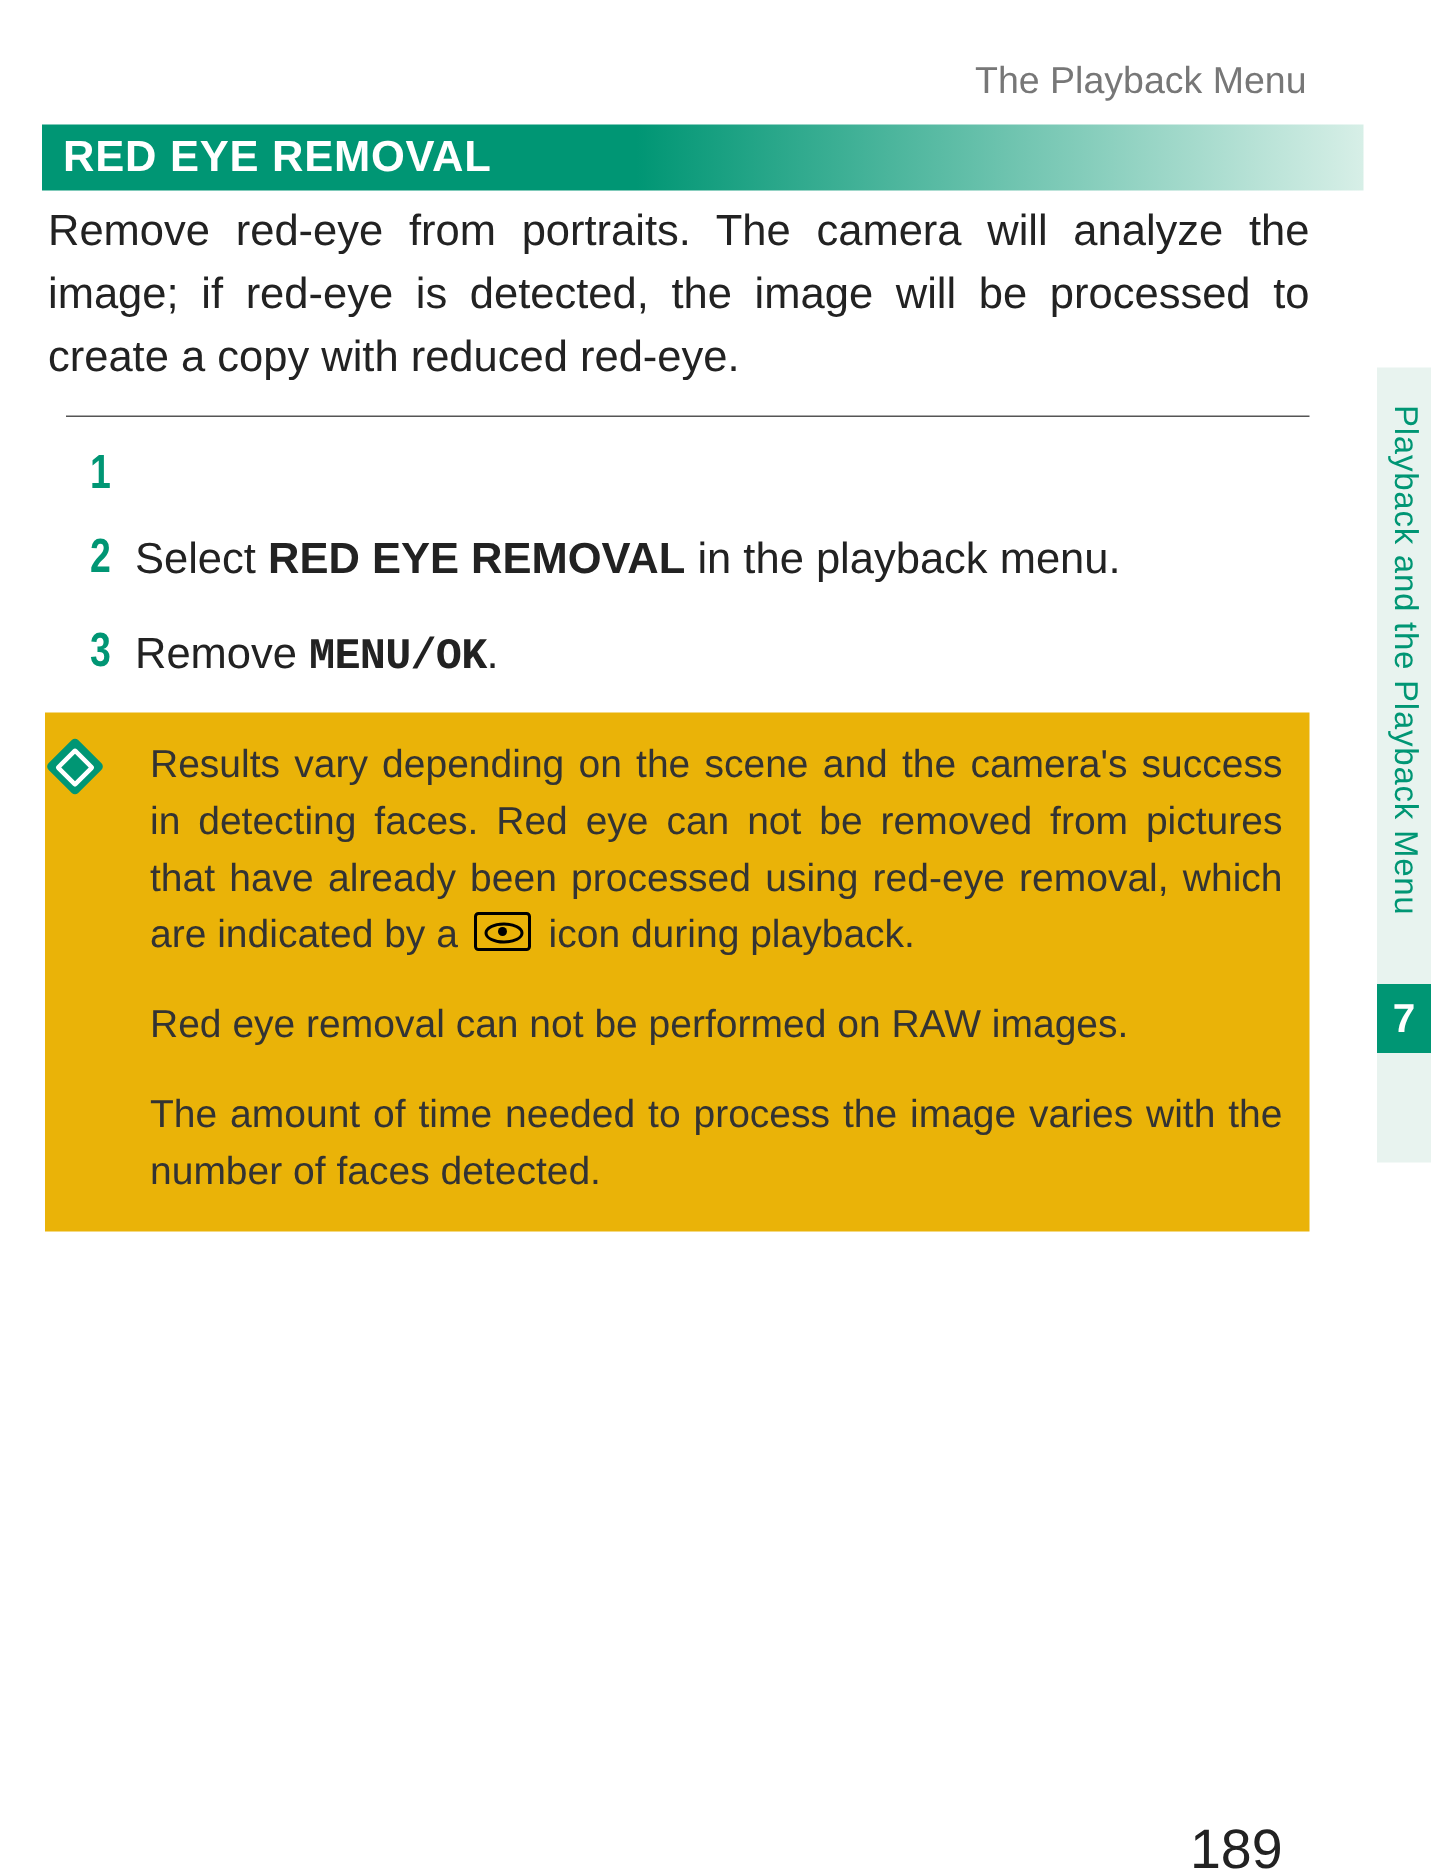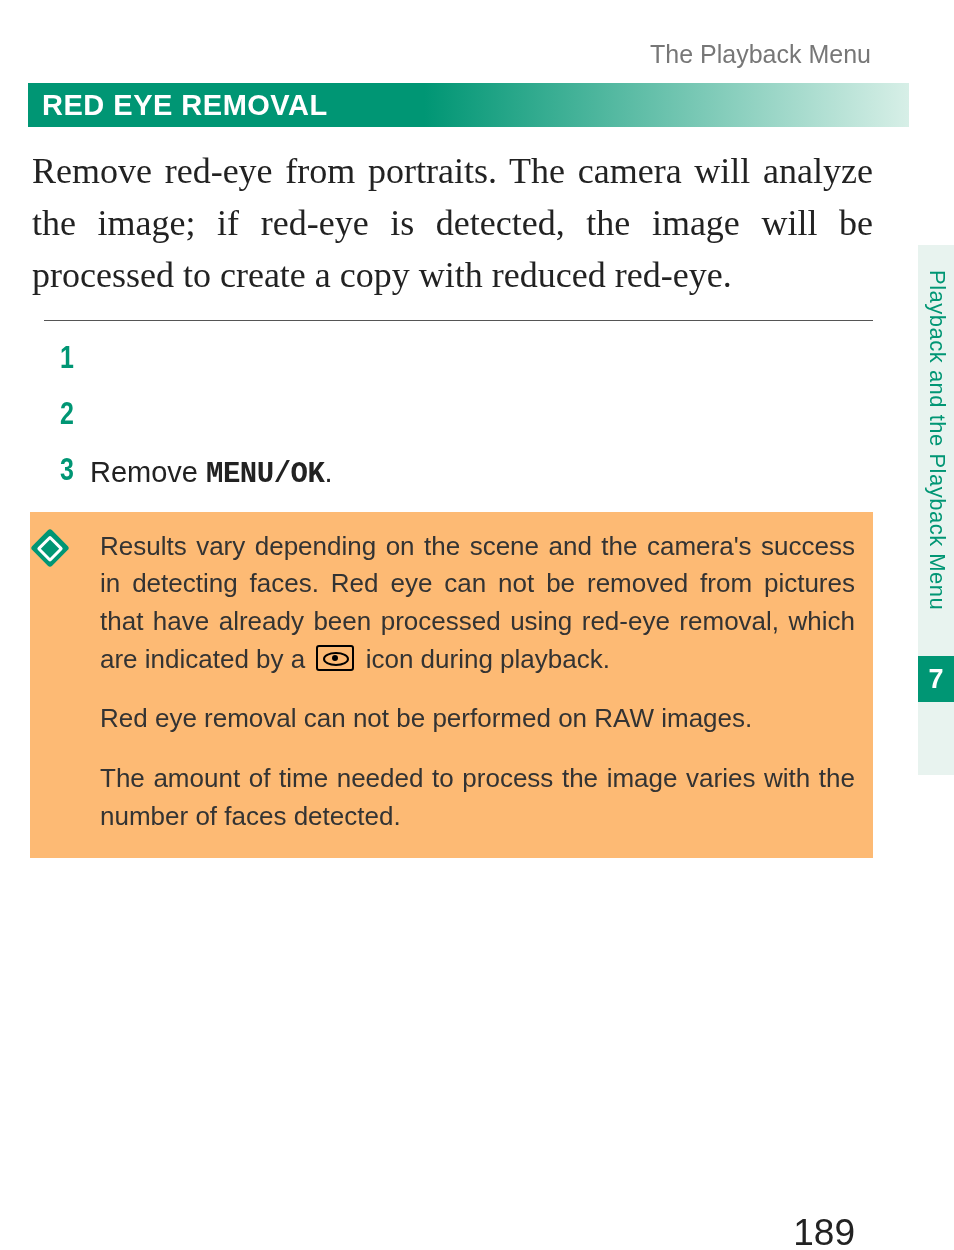--- a/index.html
+++ b/index.html
@@ -15,39 +15,38 @@
     padding:0 24px 14px 0;font-weight:300;
   }
   .section-head{
     margin-left:28px;width:867px;
     padding:6px 0 5px 14px;
     font-size:29px;font-weight:700;color:#fff;
     background:linear-gradient(to right,#009674 0%,#009674 45%,#d7efe7 100%);
     letter-spacing:0.5px;
   }
   .intro{
-    font-size:36px;line-height:1.45;
-    padding:18px 22px 18px 32px;
+    font-size:29px;line-height:1.45;
+    padding:6px 22px 18px 32px;
     text-align:justify;
     font-weight:300;
-    font-family:Liberation Serif, serif;
   }
   .steps{border-top:1px solid #555;margin:0 22px 0 44px;padding-top:14px;}
   .step{display:flex;align-items:flex-start;padding:6px 0 18px 0;}
   .step-num{
     color:#009674;font-weight:700;font-size:32px;width:46px;
     flex:0 0 46px;text-align:center;line-height:1;
     font-family:"Arial Narrow",Arial,sans-serif;
     transform:scaleX(0.78);
   }
   .step-text{font-size:29px;line-height:1.35;flex:1;font-weight:300;}
   .step-text .bold{font-weight:700;}
   .step-text .boldn{font-weight:800;font-family:Liberation Mono, monospace;letter-spacing:-0.5px;}
   .note-box{
-    background:#fdba74;margin:0 22px 16px 30px;
+    background:#eab308;margin:0 22px 16px 30px;
     padding:16px 18px 22px 18px;position:relative;
   }
   .note-icon{
     position:absolute;left:0;top:16px;width:40px;height:40px;
   }
   .diamond{
     position:absolute;left:6px;top:6px;width:28px;height:28px;
     background:#009674;transform:rotate(45deg);border-radius:3px;
   }
   .diamond-in{
@@ -111,20 +110,23 @@
   <div class="section-head">RED EYE REMOVAL</div>
 
   <div class="intro">Remove red-eye from portraits. The camera will analyze the image; if red-eye is detected, the image will be processed to create a copy with reduced red-eye.</div>
 
   <div class="steps">
     <div class="step">
       <div class="step-num">1</div>
     </div>
     <div class="step">
       <div class="step-num">2</div>
+      <div class="step-text">
+        <span>Select </span><span class="bold">RED EYE REMOVAL</span><span> in the playback menu.</span>
+      </div>
     </div>
     <div class="step">
       <div class="step-num">3</div>
       <div class="step-text">
         <span>Remove </span><span class="boldn">MENU/OK</span><span>.</span>
       </div>
     </div>
   </div>
 
   <div class="note-box">

